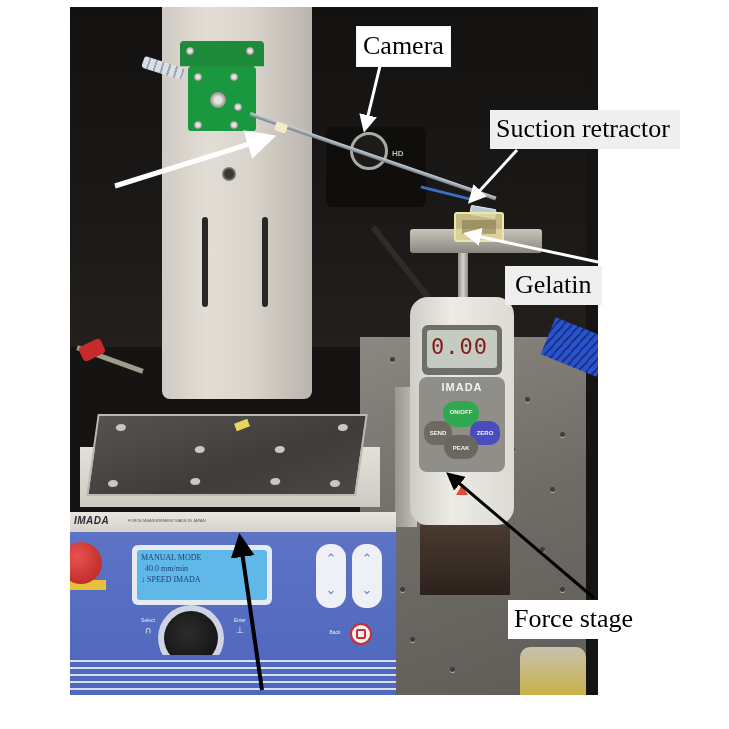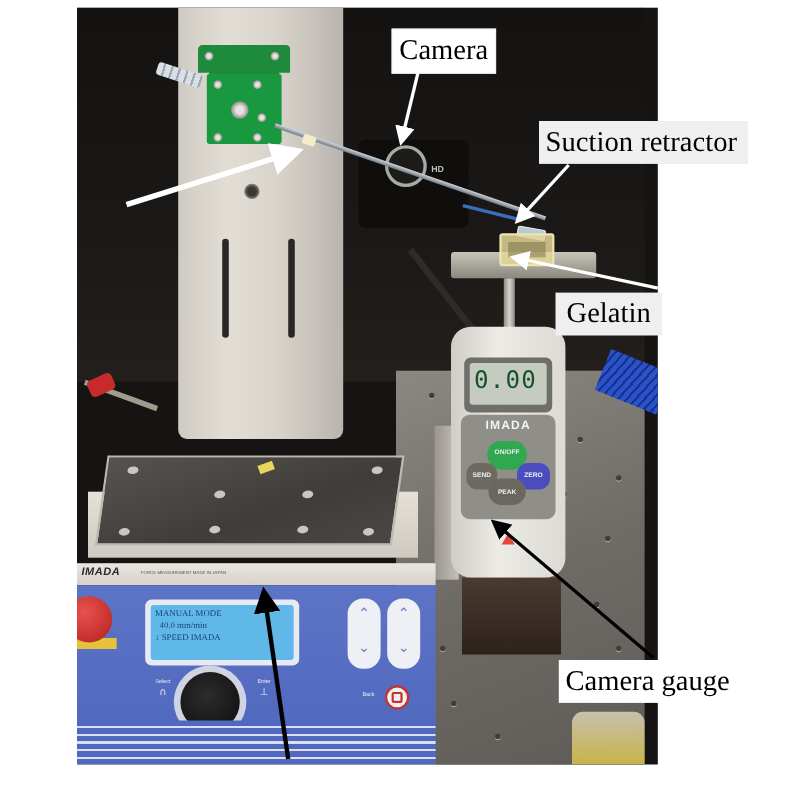--- a/index.html
+++ b/index.html
@@ -58,21 +58,21 @@
   .stem { left: 388px; top: 246px; width: 10px; height: 48px; background: linear-gradient(90deg,#8f8c86,#d6d3cc,#8f8c86); }
 
   
   .gauge {
     left: 340px; top: 290px; width: 104px; height: 228px;
     background: linear-gradient(90deg,#cfcdc6 0%,#ecebe6 40%,#dcdad3 100%);
     border-radius: 18px;
   }
   .gauge-screen-frame { left: 352px; top: 318px; width: 80px; height: 50px; background: #6e6e6a; border-radius: 6px; }
   .gauge-screen { left: 357px; top: 323px; width: 70px; height: 38px; background: #c5cbc0; border-radius: 3px;
-    font-family: "DejaVu Sans Mono", monospace; font-size: 22px; color: #14532d; text-align: right; padding: 4px 9px 0 0; letter-spacing: 1px; }
+    font-family: "DejaVu Sans Mono", monospace; font-size: 22px; color: #7f1d1d; text-align: right; padding: 4px 9px 0 0; letter-spacing: 1px; }
   .gauge-brand-band { left: 349px; top: 370px; width: 86px; height: 95px; background: #8f8e89; border-radius: 8px; }
   .gauge-brand { left: 349px; top: 374px; width: 86px; text-align: center; color: #f2f2ef; font-family: "Liberation Sans", sans-serif; font-weight: bold; font-size: 11px; letter-spacing: 1px; }
   .btn-on { left: 373px; top: 394px; width: 36px; height: 26px; background: #2fa84f; border-radius: 12px 12px 14px 14px; }
   .btn-send { left: 354px; top: 414px; width: 28px; height: 24px; background: #6e6a62; border-radius: 10px; }
   .btn-zero { left: 400px; top: 414px; width: 30px; height: 24px; background: #4b4dbf; border-radius: 10px; }
   .btn-peak { left: 374px; top: 428px; width: 34px; height: 24px; background: #6b675f; border-radius: 12px; }
   .gauge-btn-text { color: #f0f0ee; font-family: "Liberation Sans", sans-serif; font-size: 6px; text-align: center; font-weight: bold; line-height: 1; }
   .warning { left: 386px; top: 478px; width: 0; height: 0; border-left: 6px solid transparent; border-right: 6px solid transparent; border-bottom: 10px solid #e04a3a; }
   .gauge-block { left: 350px; top: 518px; width: 90px; height: 70px; background: linear-gradient(180deg,#4a3a30,#2c221c); }
   .gauge-bracket { left: 325px; top: 380px; width: 22px; height: 140px; background: linear-gradient(90deg,#9a968f,#c5c1ba); }
@@ -276,14 +276,14 @@
     <line x1="517" y1="150" x2="474" y2="197" stroke="#ffffff" stroke-width="3" marker-end="url(#ah-white)"></line>
     <line x1="115" y1="186" x2="262" y2="140" stroke="#ffffff" stroke-width="5" marker-end="url(#ah-white)"></line>
     <line x1="598" y1="262" x2="472" y2="235" stroke="#ffffff" stroke-width="3" marker-end="url(#ah-white)"></line>
     <line x1="594" y1="598" x2="453" y2="478" stroke="#000000" stroke-width="3" marker-end="url(#ah-black)"></line>
     <line x1="262" y1="690" x2="241" y2="545" stroke="#000000" stroke-width="4" marker-end="url(#ah-black)"></line>
   </svg>
 
   <div class="label" style="left:356px;top:26px;border:1px solid #f4f4f4">Camera</div>
   <div class="label grey" style="left:490px;top:110px;padding-right:10px">Suction retractor</div>
   <div class="label grey" style="left:505px;top:266px;padding-left:10px;padding-right:10px">Gelatin</div>
-  <div class="label" style="left:508px;top:600px">Camera gauge</div>
+  <div class="label" style="left:508px;top:600px">Force stage</div>
 </div>
 
 </body></html>

